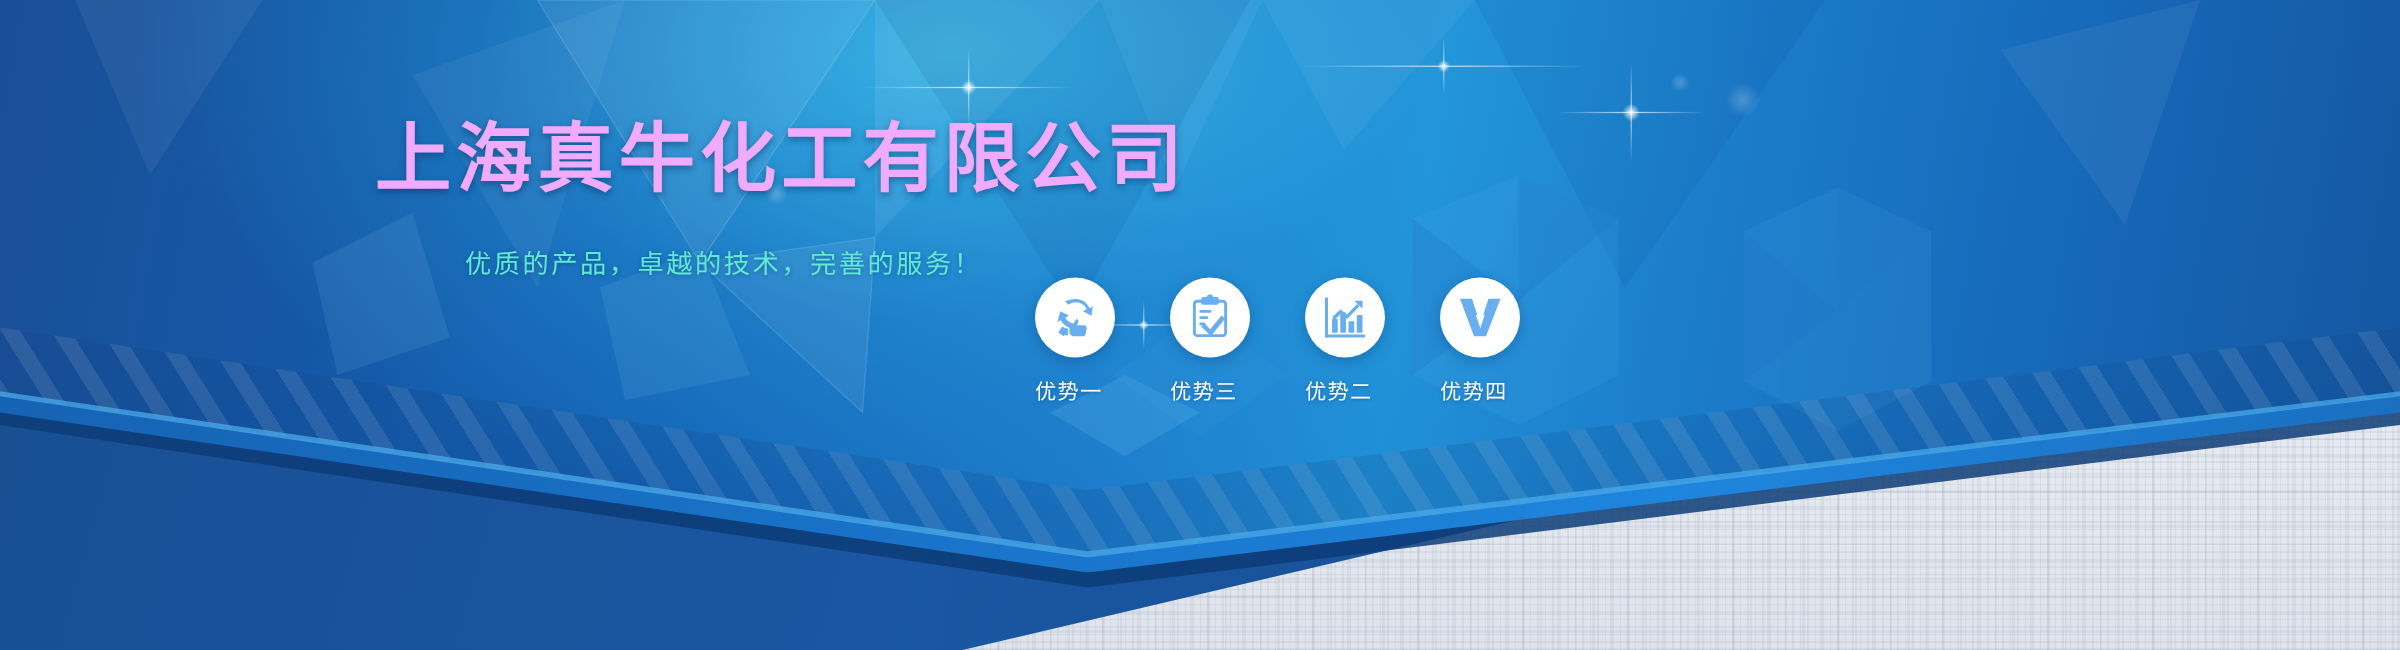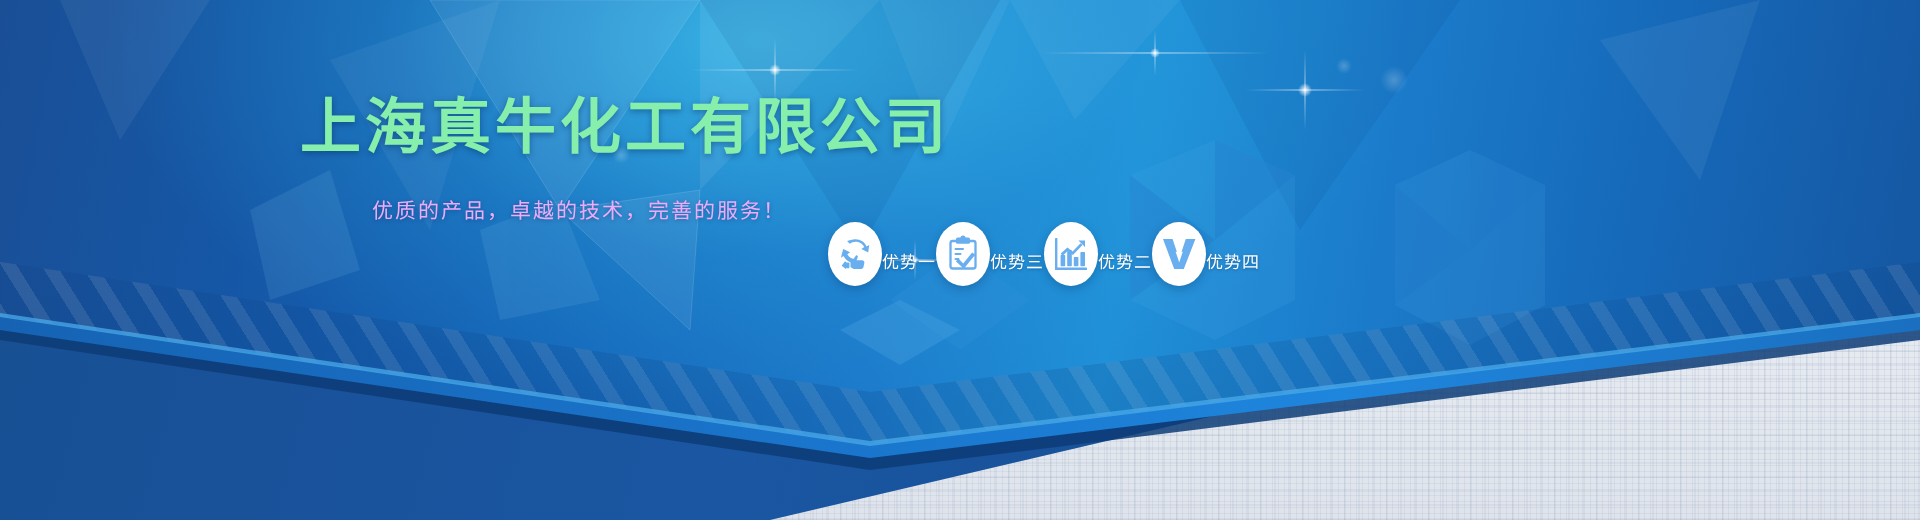--- a/index.html
+++ b/index.html
@@ -128,40 +128,40 @@
     border-radius:50%;background:radial-gradient(circle,rgba(255,255,255,.95),rgba(255,255,255,0) 70%);}
 
   .bokeh{position:absolute;border-radius:50%;background:radial-gradient(circle,rgba(255,255,255,.22),rgba(255,255,255,0) 70%);pointer-events:none;}
 
   
   .title{
     position:absolute;left:300px;top:92px;
     font-size:61px;line-height:1.15;
     letter-spacing:4px;
     font-weight:700;
-    color:#86efac;
+    color:#f0abfc;
     text-shadow:0 2px 6px rgba(0,40,90,.45);
     white-space:nowrap;
   }
   .subtitle{
     position:absolute;left:372px;top:194px;
     font-size:21px;letter-spacing:2px;
-    color:#f0abfc;
+    color:#5eead4;
     text-shadow:0 1px 4px rgba(0,40,90,.40);
     white-space:nowrap;
   }
 
   
   .adv-row{
     position:absolute;left:828px;top:222px;
     display:flex;align-items:flex-start;
   }
   .adv{
     width:108px;
-    display:flex;flex-direction:row;align-items:center;
+    display:flex;flex-direction:column;
   }
   .adv-circle{
     width:64px;height:64px;border-radius:50%;
     background:#ffffff;
     display:flex;align-items:center;justify-content:center;
     box-shadow:0 3px 10px rgba(3,40,88,.28);
   }
   .adv-circle svg{display:block;}
   .adv-label{
     margin-top:13px;

